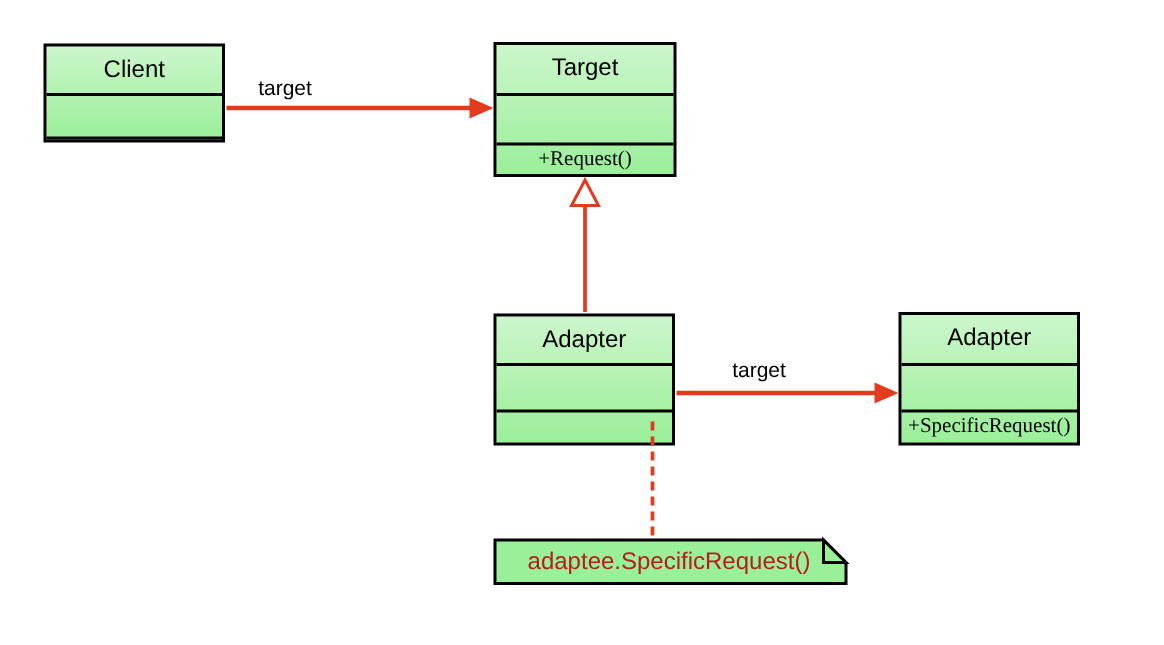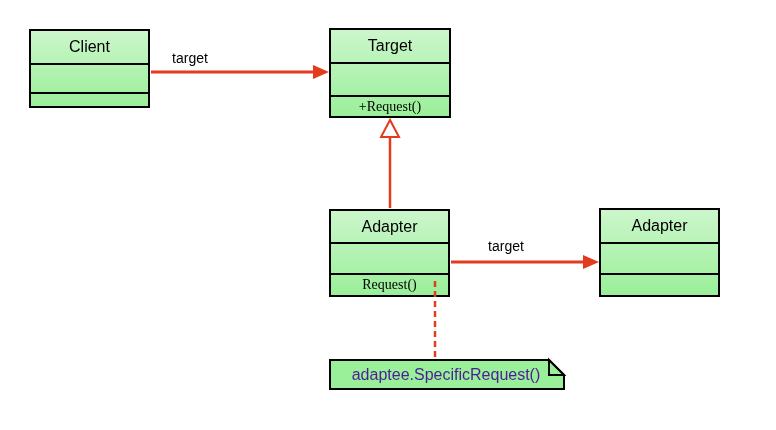--- a/index.html
+++ b/index.html
@@ -63,51 +63,51 @@
   #note-text {
     position: absolute;
     left: 332px;
     top: 361px;
     width: 228px;
     height: 27px;
     display: flex;
     align-items: center;
     justify-content: center;
     font-size: 16px;
-    color: #4c1d95;
+    color: #b91c1c;
     z-index: 6;
     white-space: nowrap;
   }
 </style>
 </head>
 <body>
 
 <div id="canvas">
 
-  <div class="uml-class" style="left:29px; top:29px; width:121px; height:79px;">
+  <div class="uml-class" style="left:29px; top:29px; width:121px; height:66px;">
     <div class="uml-compartment uml-title" style="height:34px;">Client</div>
     <div class="uml-compartment uml-attrs" style="height:29px;"></div>
     <div class="uml-compartment uml-methods"></div>
   </div>
 
   <div class="uml-class" style="left:329px; top:28px; width:122px; height:90px;">
     <div class="uml-compartment uml-title" style="height:34px;">Target</div>
     <div class="uml-compartment uml-attrs" style="height:33px;"></div>
     <div class="uml-compartment uml-methods">+Request()</div>
   </div>
 
   <div class="uml-class" style="left:329px; top:209px; width:121px; height:88px;">
     <div class="uml-compartment uml-title" style="height:33px;">Adapter</div>
     <div class="uml-compartment uml-attrs" style="height:31px;"></div>
-    <div class="uml-compartment uml-methods">Request()</div>
   </div>
 
   <div class="uml-class" style="left:599px; top:208px; width:121px; height:89px;">
     <div class="uml-compartment uml-title" style="height:34px;">Adapter</div>
     <div class="uml-compartment uml-attrs" style="height:31px;"></div>
+    <div class="uml-compartment uml-methods">+SpecificRequest()</div>
   </div>
 
   <svg id="connector-layer" width="776" height="430" viewBox="0 0 776 430">
 
     <path d="M330,360 L549,360 L564,375 L564,389 L330,389 Z" stroke-width="2" stroke-linejoin="miter" fill="#9aef99" stroke="#000000"></path>
 
     <path d="M549,360 L549,375 L564,375 Z" stroke-width="2" stroke-linejoin="miter" fill="#9aef99" stroke="#000000"></path>
 
     <line x1="151" y1="72" x2="317" y2="72" stroke-width="3" stroke="#e23b1e"></line>
     <polygon points="329,72 313,65 313,79" fill="#e23b1e"></polygon>

